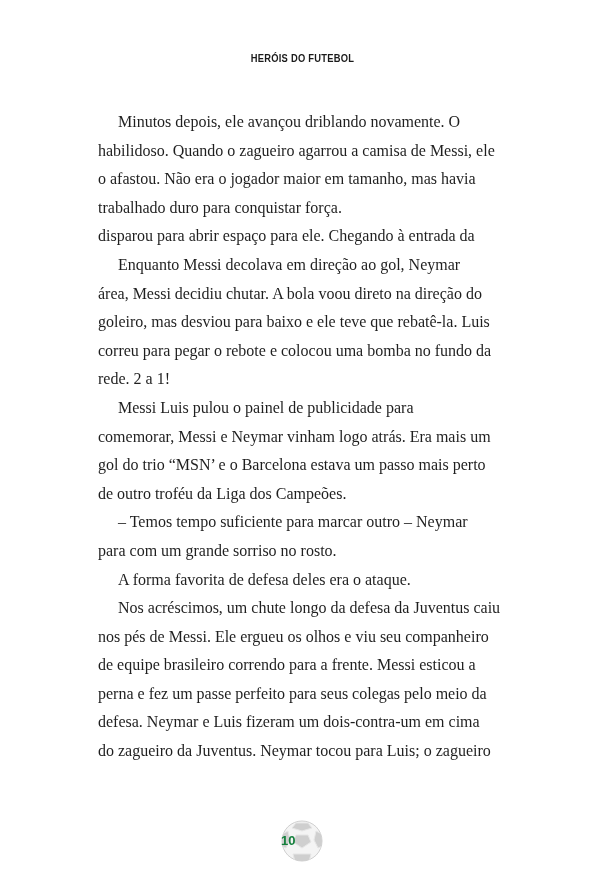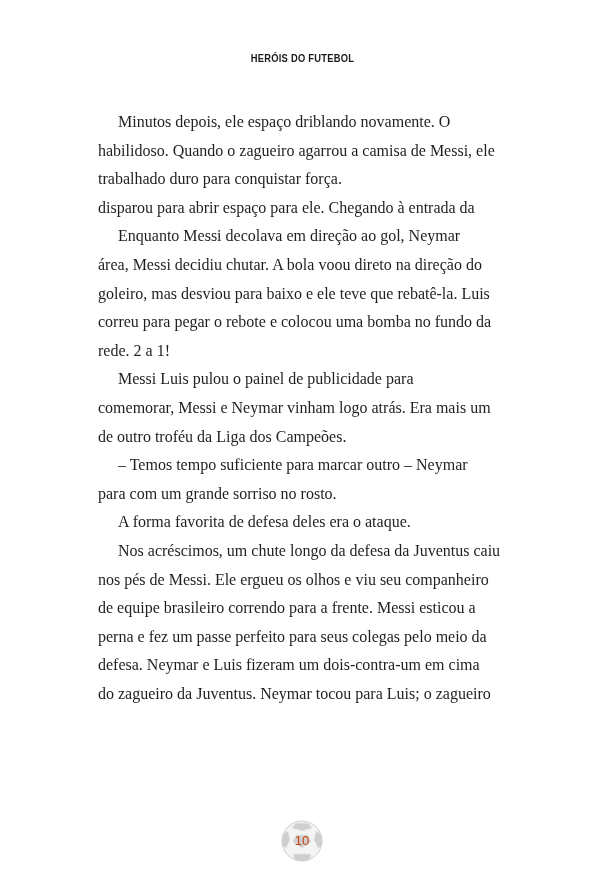--- a/index.html
+++ b/index.html
@@ -16,46 +16,48 @@
   }
   .body-text p { margin: 0; text-indent: 20px; text-align: justify; }
   .body-text p .ln { display: block; white-space: nowrap; }
   .body-text p .ln.first { text-indent: 20px; }
   .body-text p { text-indent: 0; }
   .ball {
     position: absolute; left: 281px; top: 820px; width: 42px; height: 42px;
   }
   .page-num {
     position: absolute; left: 281px; top: 820px; width: 42px; height: 42px;
-    line-height: 42px; text-align: center;
-    font-family: "Liberation Sans", sans-serif; font-weight: normal; font-size: 13px; color: #c2410c;
+    line-height: 42px; text-align: left;
+    font-family: "Liberation Sans", sans-serif; font-weight: bold; font-size: 13px; color: #15803d;
   }
 </style>
 </head>
 <body>
 
 <div class="header">HERÓIS DO FUTEBOL</div>
 
 <div class="body-text">
   <p>
-    <span class="ln first">Minutos depois, ele espaço driblando novamente. O</span>
+    <span class="ln first">Minutos depois, ele avançou driblando novamente. O</span>
     <span class="ln">habilidoso. Quando o zagueiro agarrou a camisa de Messi, ele</span>
+    <span class="ln">o afastou. Não era o jogador maior em tamanho, mas havia</span>
     <span class="ln">trabalhado duro para conquistar força.</span>
   </p>
   <p>
     <span class="ln">disparou para abrir espaço para ele. Chegando à entrada da</span>
     <span class="ln first">Enquanto Messi decolava em direção ao gol, Neymar</span>
     <span class="ln">área, Messi decidiu chutar. A bola voou direto na direção do</span>
     <span class="ln">goleiro, mas desviou para baixo e ele teve que rebatê-la. Luis</span>
     <span class="ln">correu para pegar o rebote e colocou uma bomba no fundo da</span>
     <span class="ln">rede. 2 a 1!</span>
   </p>
   <p>
     <span class="ln first">Messi Luis pulou o painel de publicidade para</span>
     <span class="ln">comemorar, Messi e Neymar vinham logo atrás. Era mais um</span>
+    <span class="ln">gol do trio “MSN’ e o Barcelona estava um passo mais perto</span>
     <span class="ln">de outro troféu da Liga dos Campeões.</span>
   </p>
   <p>
     <span class="ln first">– Temos tempo suficiente para marcar outro – Neymar</span>
     <span class="ln">para com um grande sorriso no rosto.</span>
   </p>
   <p>
     <span class="ln first">A forma favorita de defesa deles era o ataque.</span>
   </p>
   <p>

